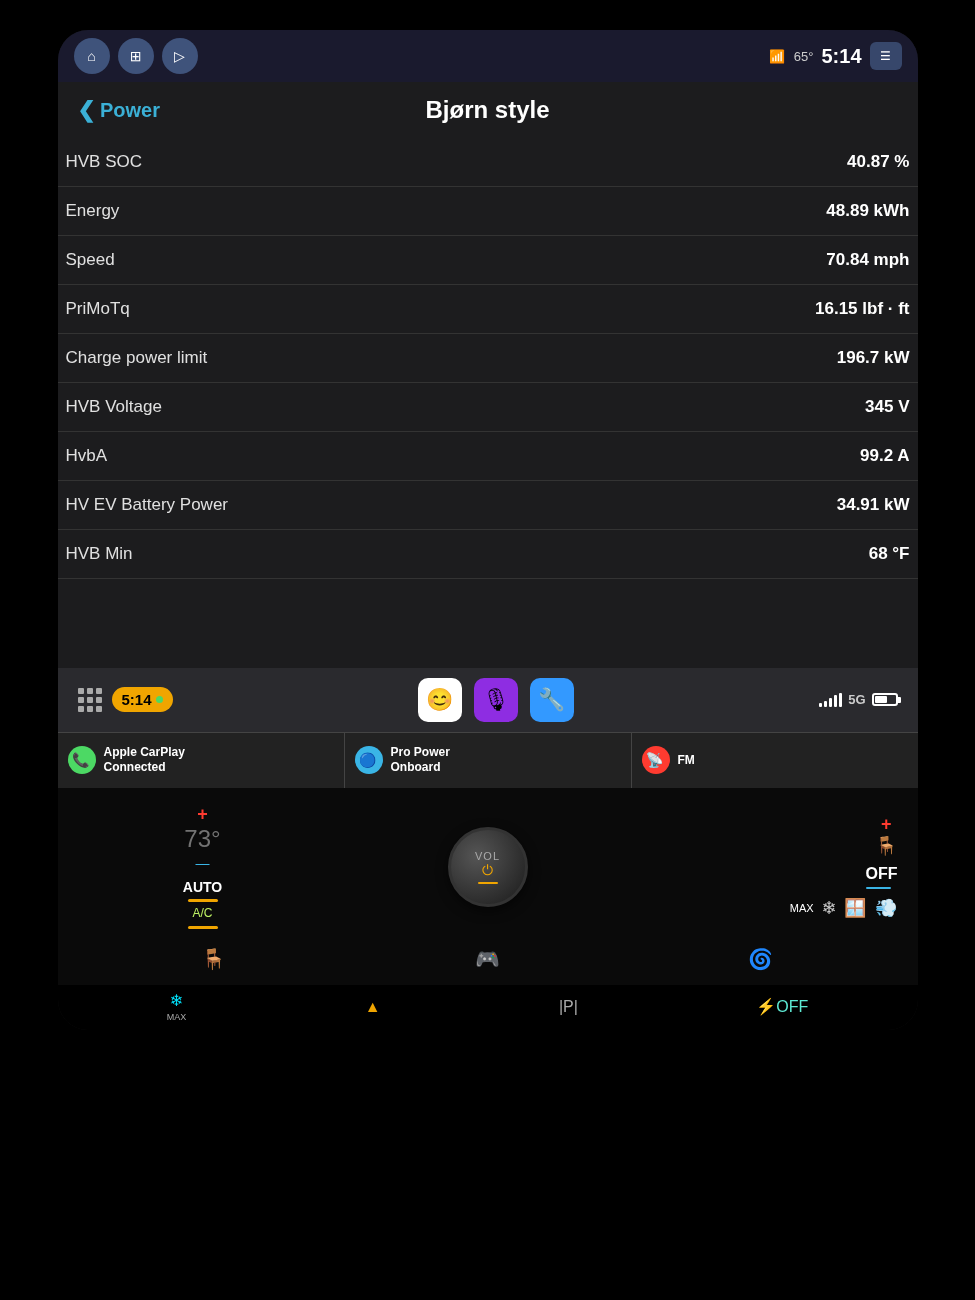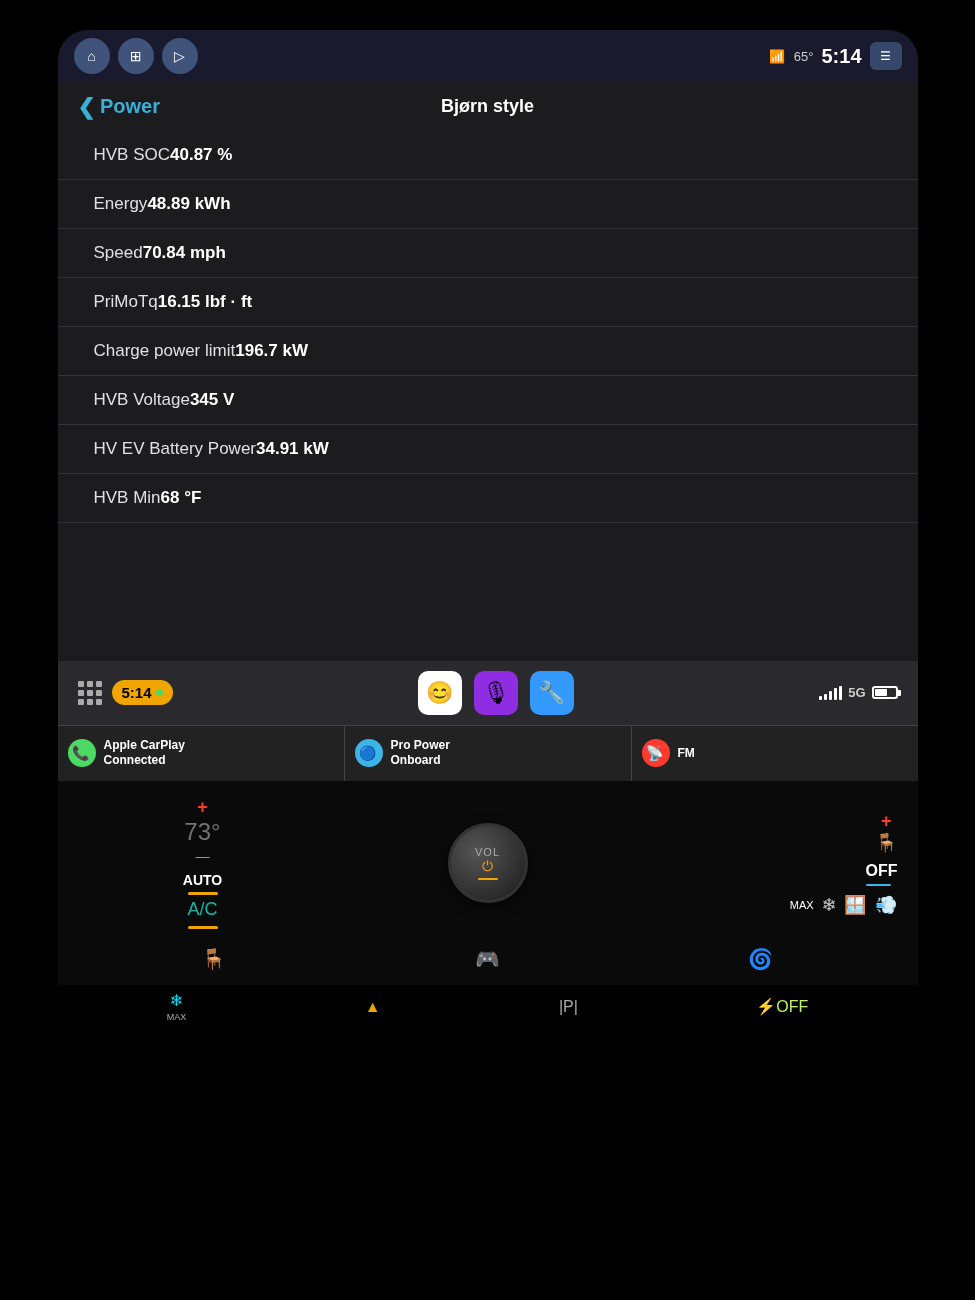--- a/index.html
+++ b/index.html
@@ -111,37 +111,37 @@
       font-weight: 600;
       cursor: pointer;
     }
 
     .back-chevron {
       font-size: 22px;
       color: #3bb0d6;
     }
 
     .header-title {
-      font-size: 18px;
+      font-size: 24px;
       font-weight: bold;
       color: #fff;
       text-align: center;
     }
 
     
     .data-list {
       flex: 1;
       overflow: hidden;
     }
 
     .data-row {
       display: flex;
       align-items: center;
-      justify-content: flex-start;
-      padding: 14px 36px;
+      justify-content: space-between;
+      padding: 14px 8px;
       border-bottom: 1px solid #333;
     }
 
     .data-label {
       color: #e0e0e0;
       font-size: 17px;
       font-weight: 400;
     }
 
     .data-value {
@@ -371,22 +371,22 @@
       gap: 4px;
     }
 
     .auto-label {
       color: #fff;
       font-size: 14px;
       font-weight: bold;
     }
 
     .ac-label {
-      color: #14b8a6;
-      font-size: 18px;
+      color: #bef264;
+      font-size: 12px;
     }
 
     .orange-bar {
       width: 30px;
       height: 3px;
       background: #f0a500;
       border-radius: 2px;
     }
 
     .controls-center {
@@ -488,21 +488,21 @@
       gap: 2px;
     }
 
     .indicator-icon {
       font-size: 16px;
     }
 
     .indicator-icon.cyan { color: #00e5ff; }
     .indicator-icon.orange { color: #f0a500; }
     .indicator-icon.white { color: #aaa; }
-    .indicator-icon.yellow { color: #bef264; }
+    .indicator-icon.yellow { color: #5eead4; }
   </style>
 </head>
 <body>
 
 <div class="device-bezel">
 
   <div class="status-bar">
     <div class="status-nav-icons">
       <div class="nav-icon-circle">⌂</div>
       <div class="nav-icon-circle">⊞</div>
@@ -544,20 +544,24 @@
       <span class="data-label">PriMoTq</span>
       <span class="data-value">16.15 lbf · ft</span>
     </div>
         <div class="data-row">
       <span class="data-label">Charge power limit</span>
       <span class="data-value">196.7 kW</span>
     </div>
         <div class="data-row">
       <span class="data-label">HVB Voltage</span>
       <span class="data-value">345 V</span>
+    </div>
+        <div class="data-row">
+      <span class="data-label">HvbA</span>
+      <span class="data-value">99.2 A</span>
     </div>
         <div class="data-row">
       <span class="data-label">HV EV Battery Power</span>
       <span class="data-value">34.91 kW</span>
     </div>
         <div class="data-row">
       <span class="data-label">HVB Min</span>
       <span class="data-value">68 °F</span>
     </div>
       </div>

